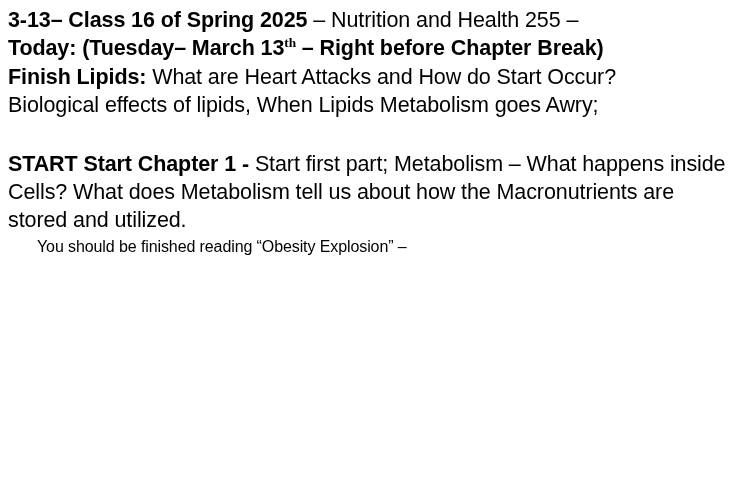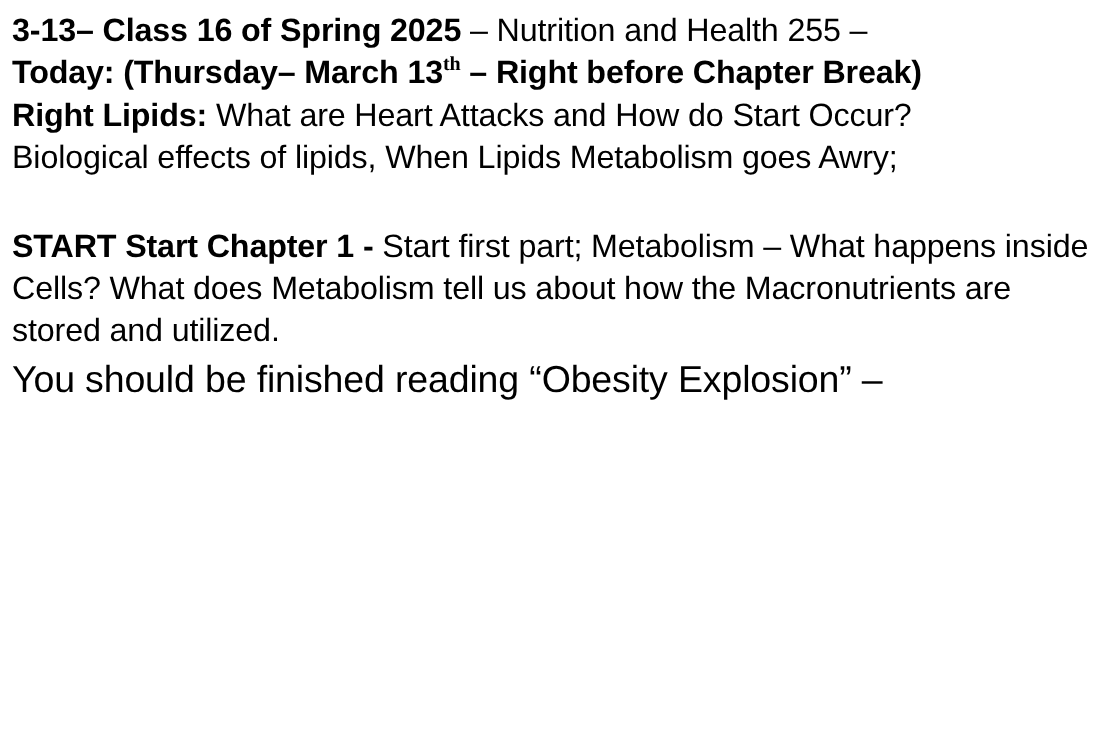--- a/index.html
+++ b/index.html
@@ -33,43 +33,44 @@
     line-height: 0;
     font-family: Liberation Serif, serif;
   }
   .para {
     margin: 0;
   }
   .gap {
     height: 30px;
   }
   .big {
-    font-size: 25px;
+    font-size: 16px;
     line-height: 1.28;
+    margin-left: 29px;
   }
   .spacer-small { height: 2px; }
 </style>
 </head>
 <body>
 
 <div class="slide">
 
   <div class="block">
 
     <p class="para">
       <span class="b">3-13– Class 16 of Spring 2025</span><span> – Nutrition and Health 255 –</span>
     </p>
 
 
     <p class="para b">
-      <span>Today: (Thursday– March 13</span><sup>th</sup><span> – Right before Chapter Break)</span>
+      <span>Today: (Tuesday– March 13</span><sup>th</sup><span> – Right before Chapter Break)</span>
     </p>
 
     <p class="para">
-      <span class="b">Right Lipids:</span><span> What are Heart Attacks and How do Start Occur?</span>
+      <span class="b">Finish Lipids:</span><span> What are Heart Attacks and How do Start Occur?</span>
     </p>
 
     <p class="para">Biological effects of lipids, When Lipids Metabolism goes Awry;</p>
 
     <div class="gap"></div>
 
     <p class="para">
       <span class="b">START Start Chapter 1 - </span><span>Start first part; Metabolism – What happens inside Cells?  What does Metabolism tell us about how the Macronutrients are stored and utilized.</span>
     </p>
 

